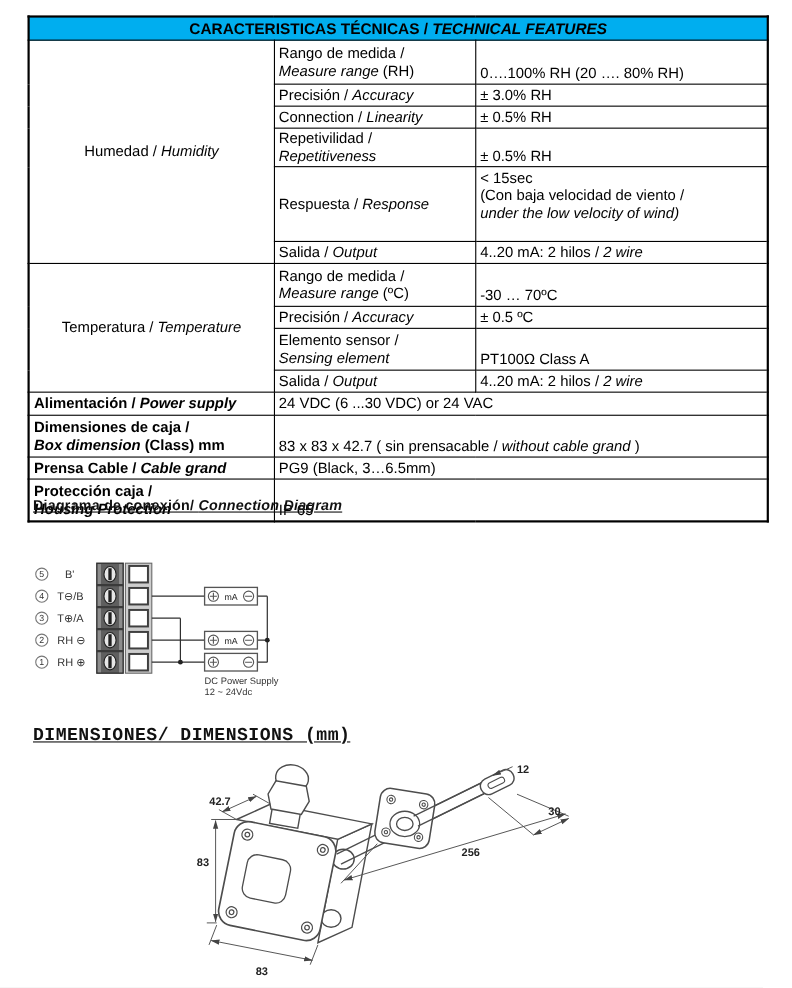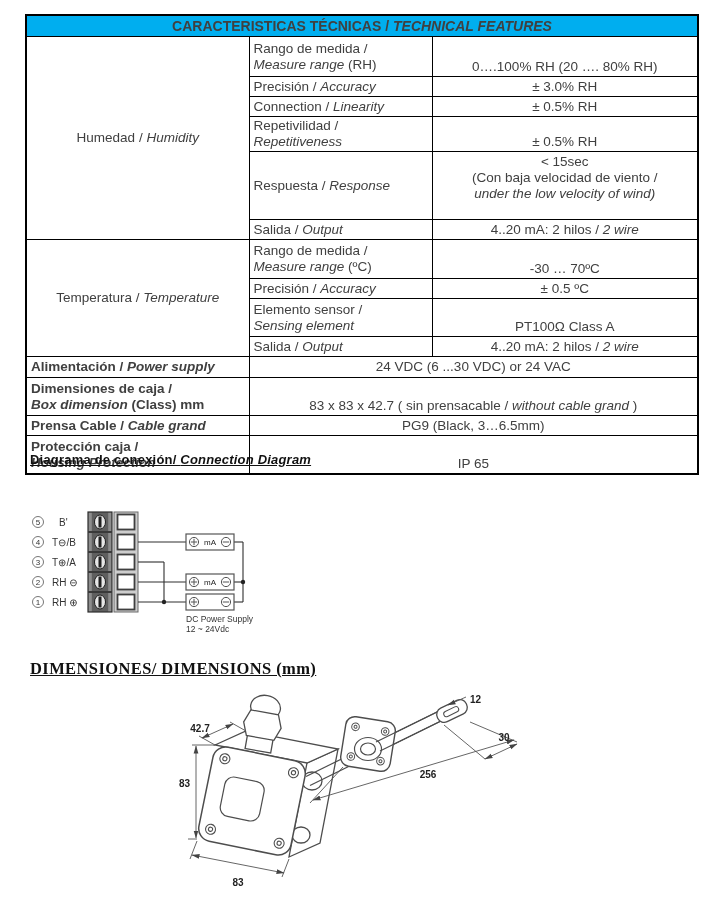--- a/index.html
+++ b/index.html
@@ -1,35 +1,35 @@
 <!DOCTYPE html>
 <html><head>
 <meta charset="utf-8">
 <style>
   html,body{margin:0;padding:0;background:#e8e8e8;}
   .page{position:relative;width:720px;height:898px;background:#ffffff;overflow:hidden;
         font-family:"Liberation Sans",sans-serif;color:#111;}
   
   table.spec{position:absolute;left:25px;top:14px;width:672px;border-collapse:collapse;
-             table-layout:fixed;border:2px solid #000;font-size:13.5px;line-height:1.18;color:#404040;}
+             table-layout:fixed;border:2px solid #000;font-size:13.5px;line-height:1.18;color:#000000;}
   table.spec td{border:1px solid #000;padding:1px 4px;vertical-align:middle;}
   td.hdr{background:#00AEEF;text-align:center;font-weight:bold;font-size:14px;height:18px;}
   td.grp{text-align:center;font-weight:normal;}
   td.lab{text-align:left;padding-left:5px;margin-left:12px;}
-  td.val{text-align:center;}
+  td.val{}
   td.b1{font-weight:bold;padding-left:5px;}
   .vb{vertical-align:bottom !important;padding-bottom:1px !important;}
   .vt{vertical-align:top !important;padding-top:2px !important;}
   tr.h37>td{height:37px;} tr.h17>td{height:17px;} tr.h32>td{height:32px;}
   tr.h64>td{height:64px;} tr.h36>td{height:36px;} tr.h35>td{height:35px;} tr.h18>td{height:18px;}
   em{font-style:italic;}
   
   .head-sans{position:absolute;left:30px;top:452px;font-size:13px;font-weight:bold;
              text-decoration:underline;letter-spacing:.2px;}
-  .head-serif{position:absolute;left:30px;top:659px;font-family:Liberation Serif, serif;
+  .head-serif{position:absolute;left:30px;top:659px;font-family:Liberation Mono, monospace;
               font-size:16.5px;font-weight:bold;text-decoration:underline;letter-spacing:.4px;}
   
   svg.conn{position:absolute;left:28px;top:505px;}
   svg.dims{position:absolute;left:80px;top:683px;}
   svg text{font-family:"Liberation Sans",sans-serif;}
 </style>
 </head>
 <body>
 
 <div class="page">

